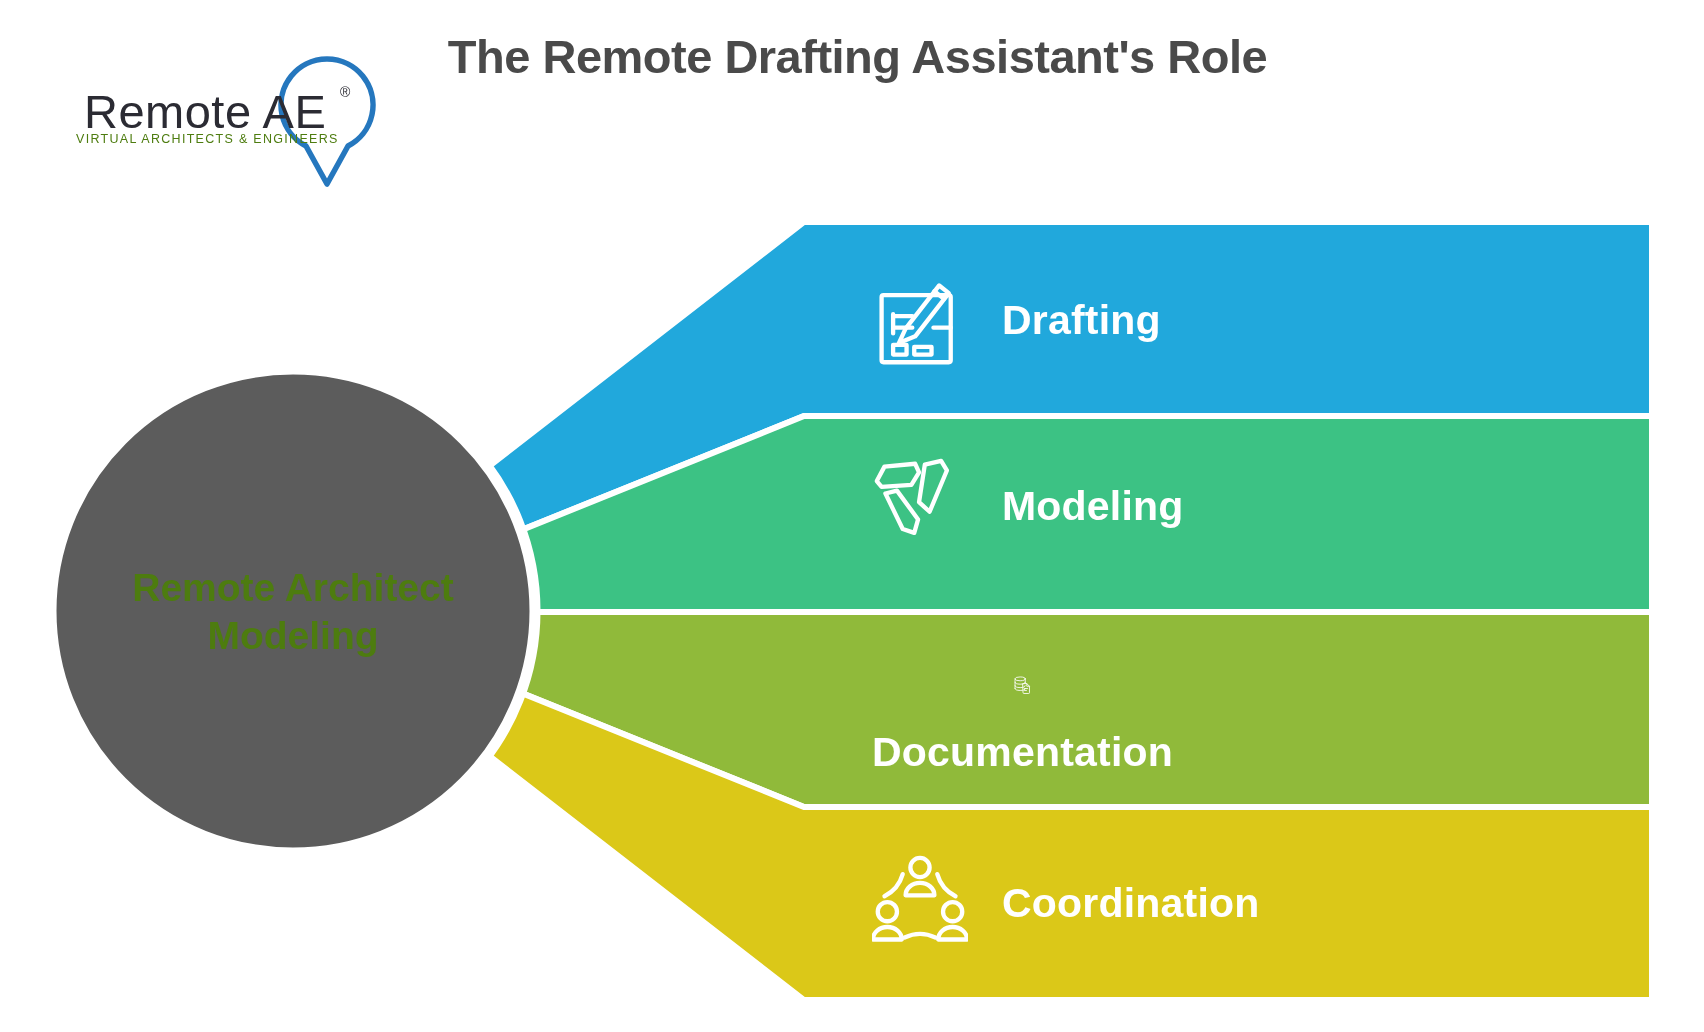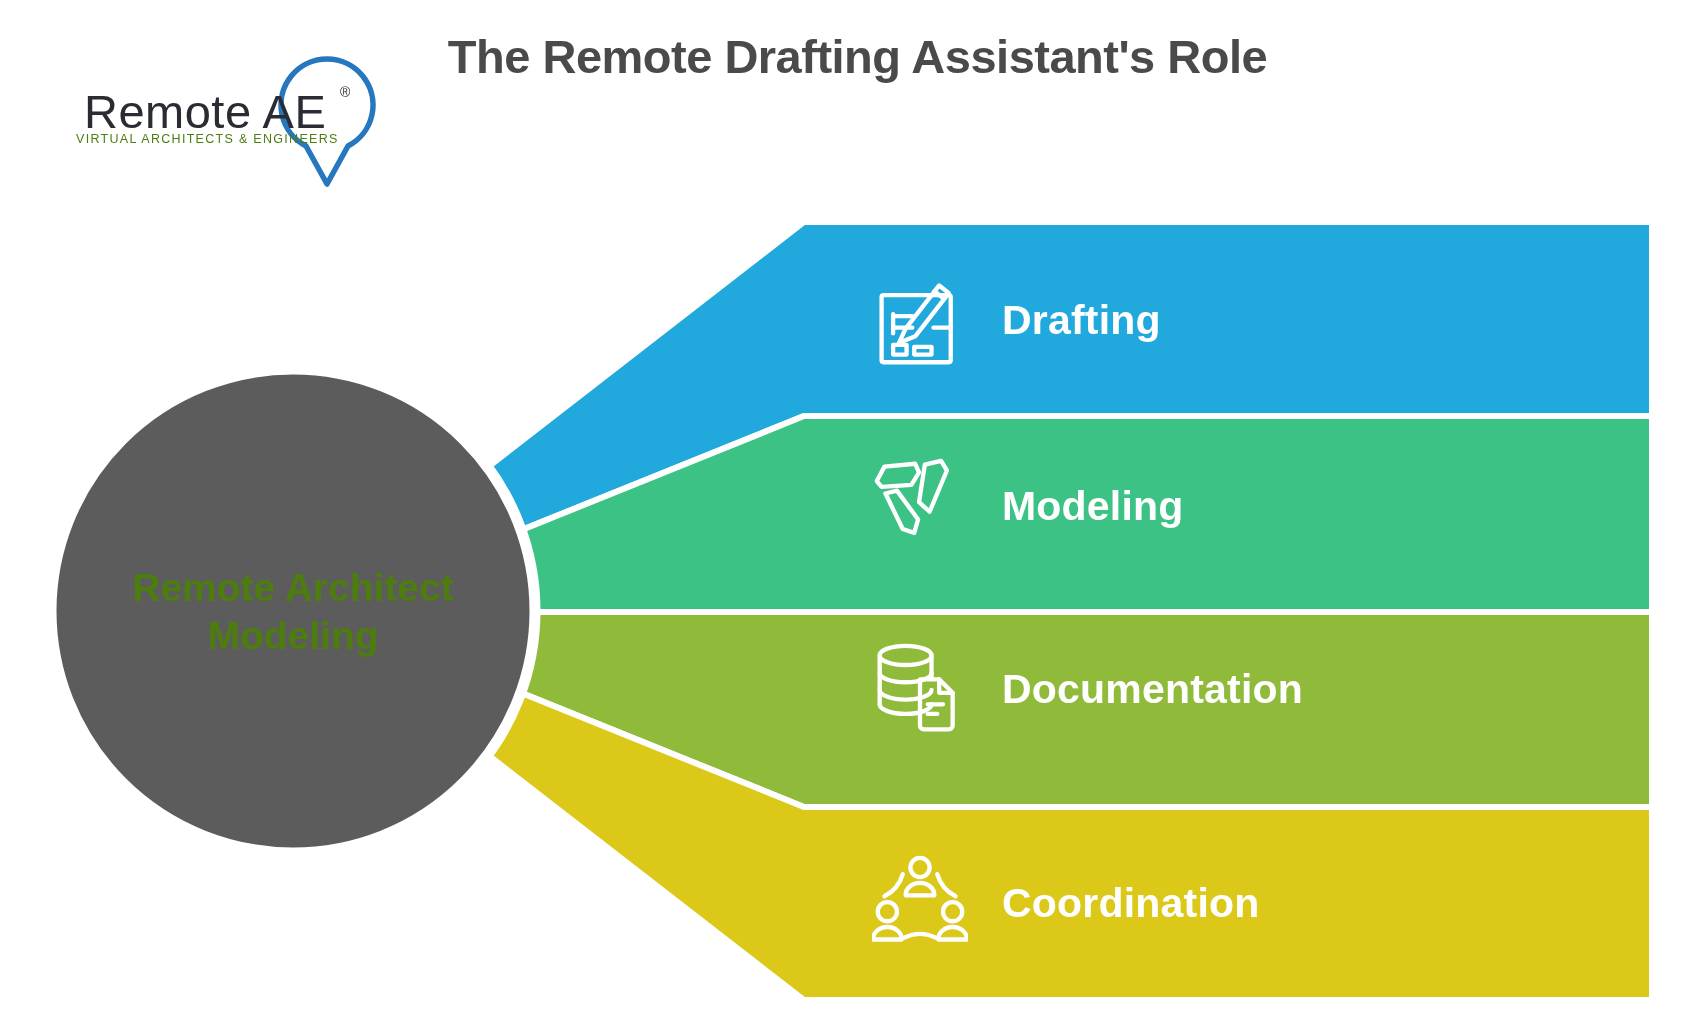--- a/index.html
+++ b/index.html
@@ -35,21 +35,21 @@
     position:absolute; left:63px; top:564px; width:460px; z-index:3;
     text-align:center; color:#4d7c0f; font-size:39px; line-height:48px;
     font-weight:700;
   }
   .band-row {
     position:absolute; left:872px; height:100px; z-index:3;
     display:flex; align-items:center; gap:34px;
   }
   #row-drafting      { top:270px; }
   #row-modeling      { top:456px; }
-  #row-documentation { top:639px; }
+  #row-documentation { top:676px;flex-direction:column; }
   #row-coordination  { top:853px; }
   .band-label {
     color:#FFFFFF; font-size:41px; font-weight:600; letter-spacing:0.2px;
     white-space:nowrap;
   }
   .icon { display:block; }
   .icon * {
     fill:none; stroke:#FFFFFF; stroke-width:4.5;
     stroke-linecap:round; stroke-linejoin:round;
   }

